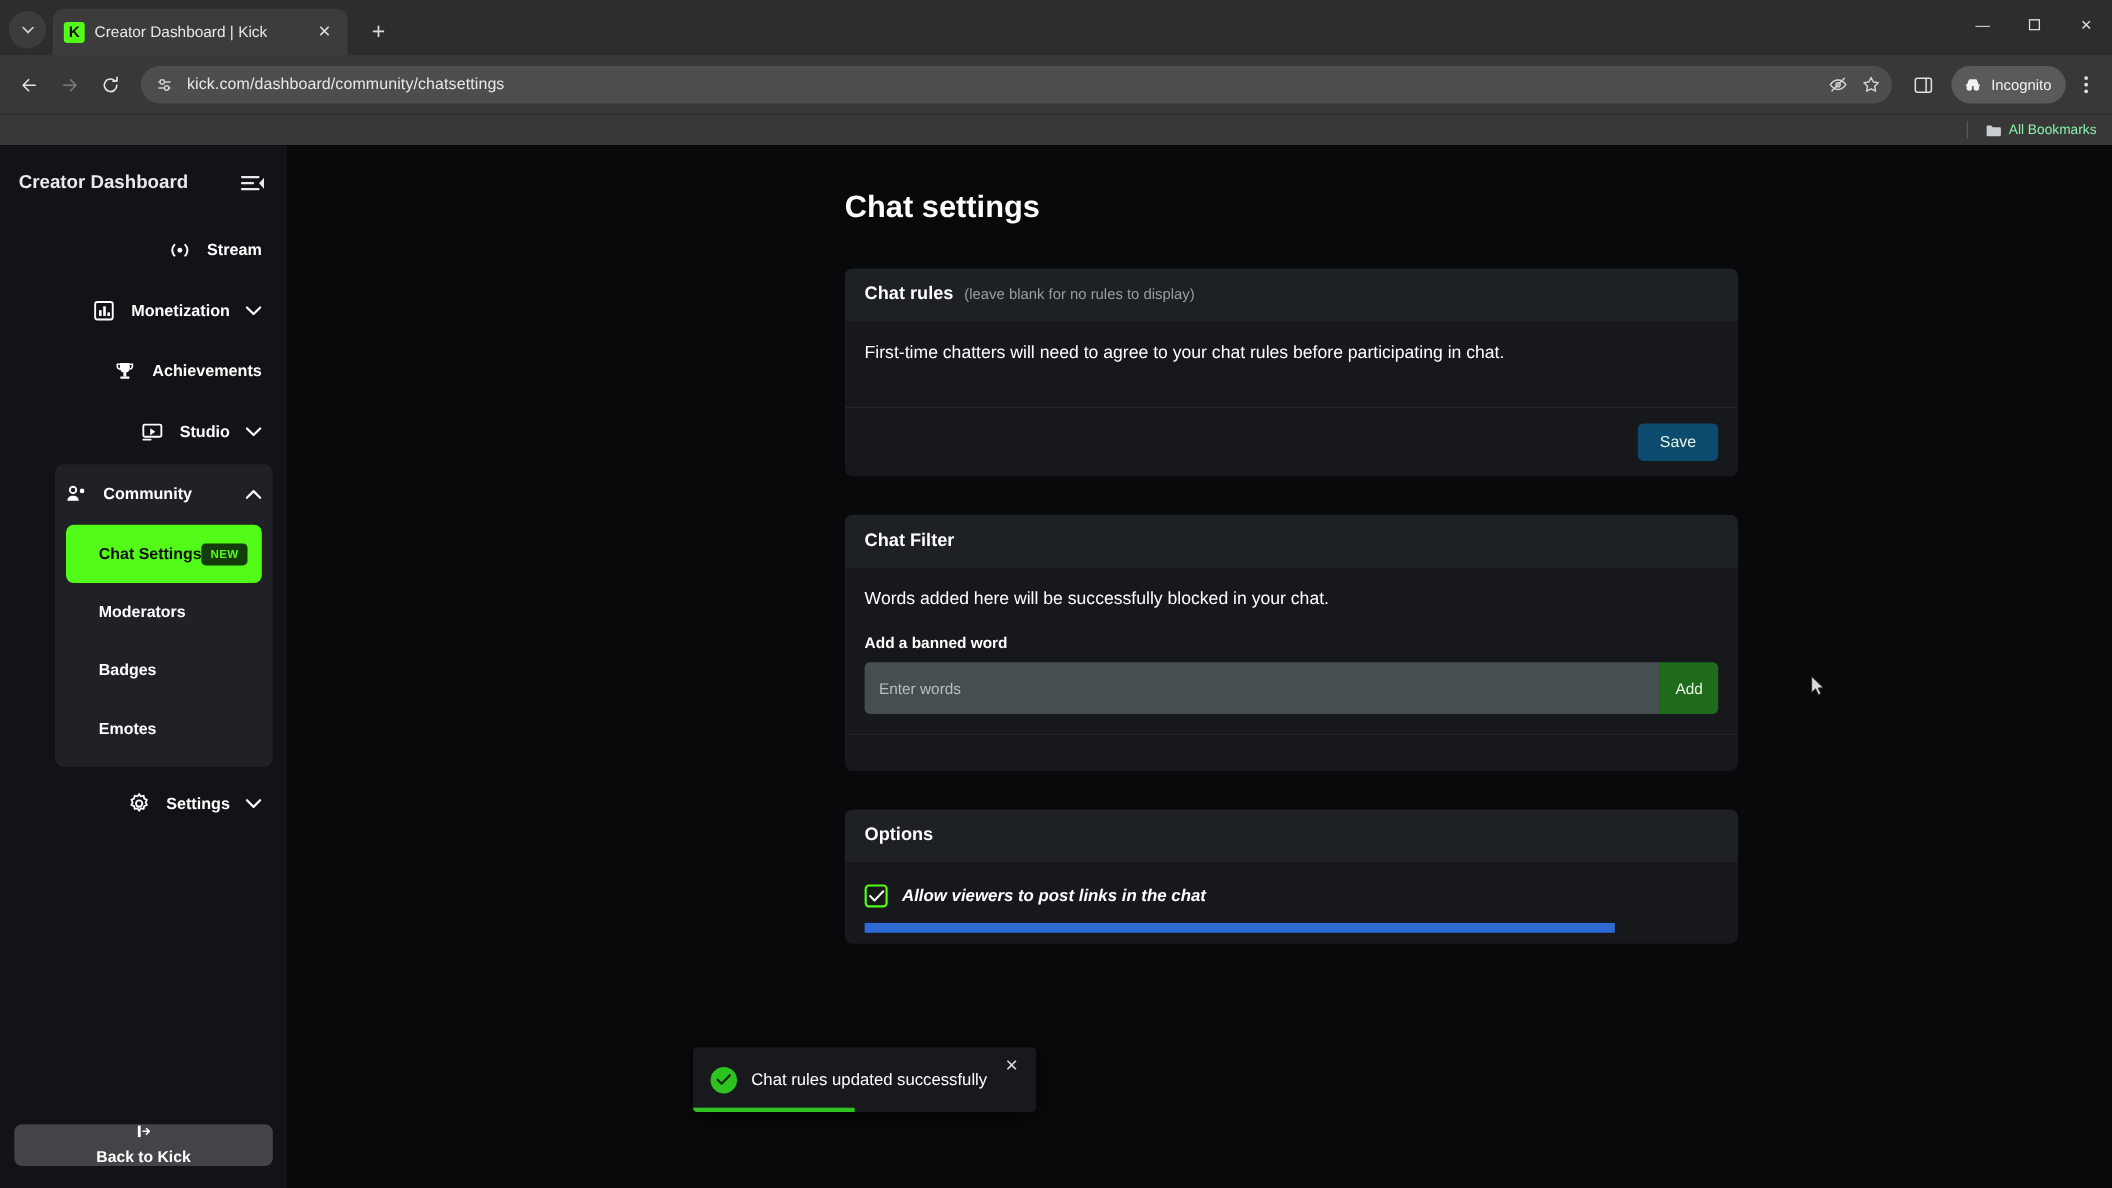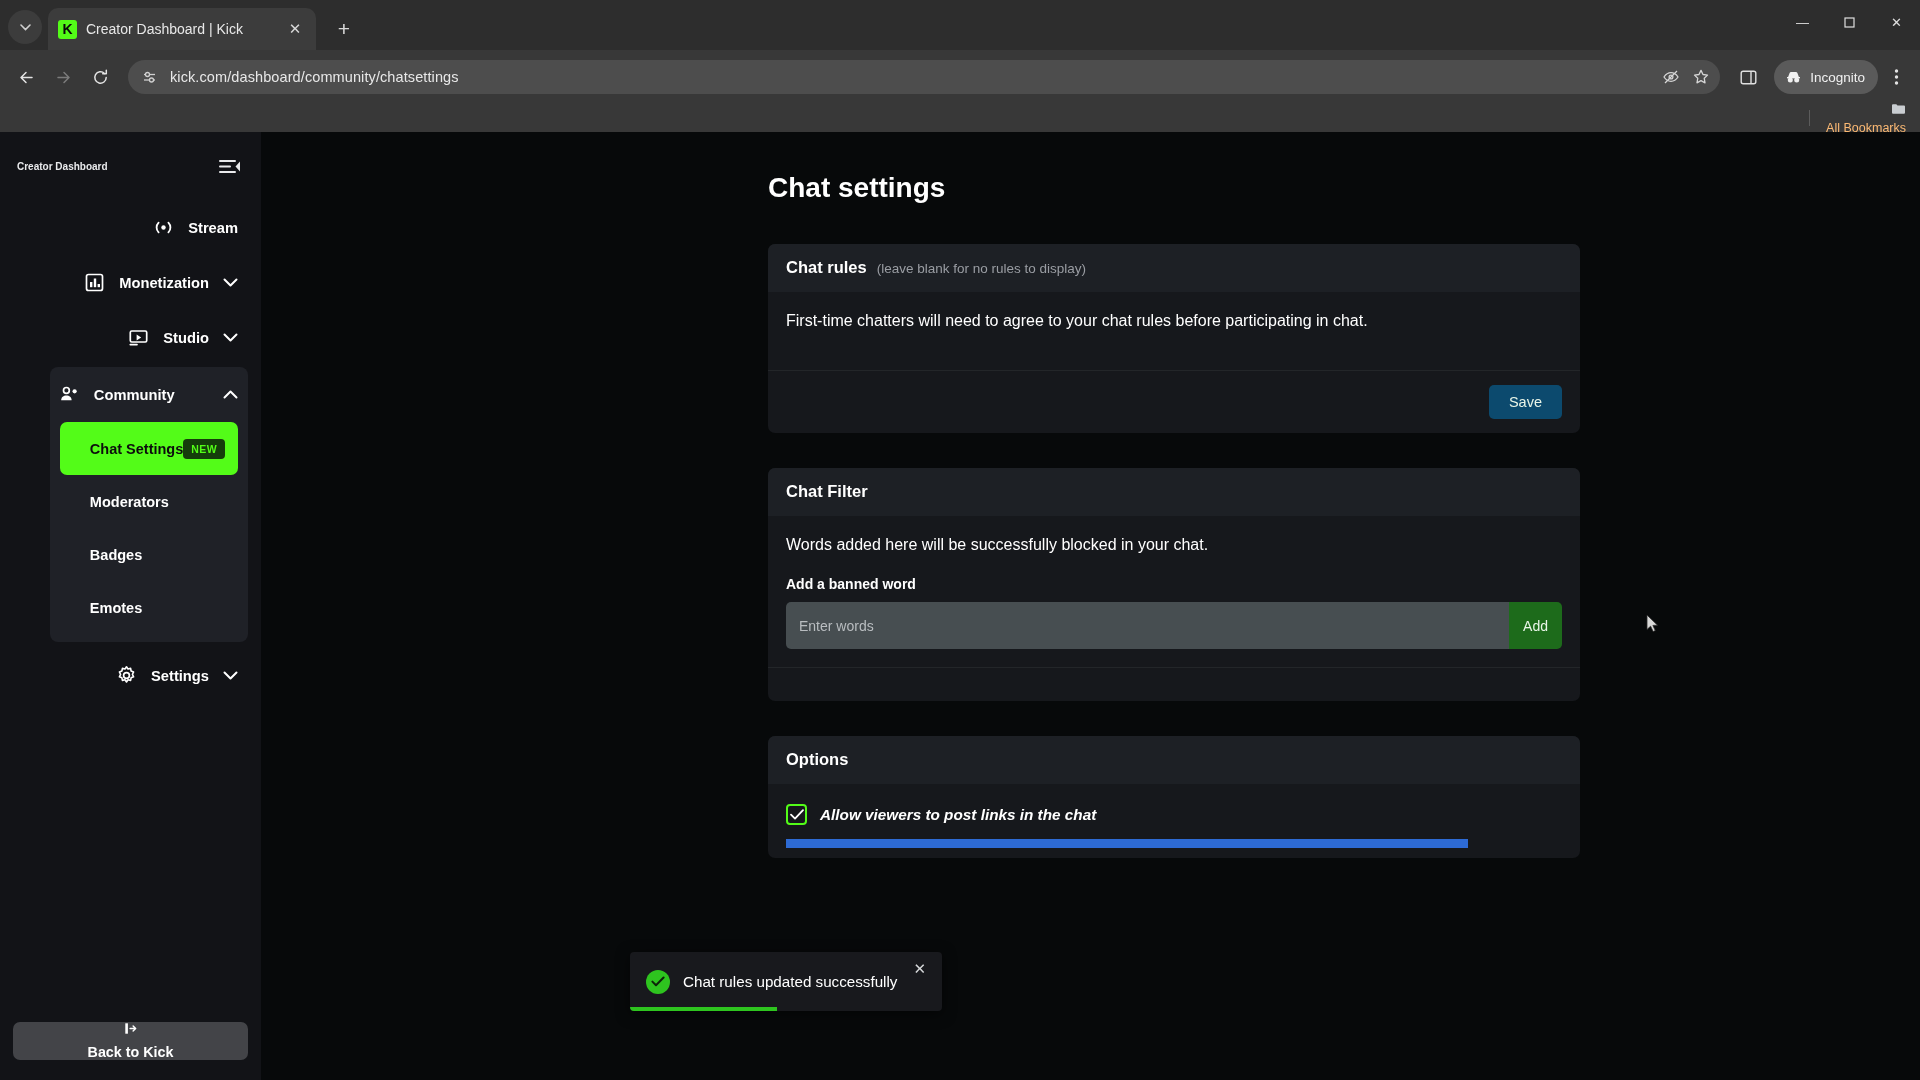--- a/index.html
+++ b/index.html
@@ -81,35 +81,35 @@
     font-size:13.5px; margin-left:6px;
   }
   .kebab { width:30px; height:34px; display:flex; align-items:center;
     justify-content:center; color:#e3e3e3; font-size:17px; }
 
   .bookmarkbar {
     height:28px; background:#383838; display:flex; align-items:center;
     justify-content:flex-end; padding-right:14px; gap:8px; flex:0 0 28px;
   }
   .bm-sep { width:1px; height:16px; background:#5c5c5c; margin-right:8px; }
-  .bm-item { display:flex; align-items:flex-end; gap:6px; color:#fdba74; font-size:12.5px;flex-direction:column; }
+  .bm-item { display:flex; align-items:flex-end; gap:6px; color:#86efac; font-size:12.5px; }
 
   
   .page { flex:1; display:flex; background:#07090a; overflow:hidden; }
 
   
   .sidebar {
     width:261px; background:#121317; display:flex; flex-direction:column;
     flex:0 0 261px; position:relative;
   }
   .sb-head {
     height:68px; display:flex; align-items:center; justify-content:space-between;
     padding:0 20px 0 17px;
   }
-  .sb-title { color:#e9eaec; font-size:10px; font-weight:bold; }
+  .sb-title { color:#e9eaec; font-size:17px; font-weight:bold; }
   .sb-collapse { color:#e9eaec; display:flex; align-items:center; }
 
   .sb-nav { padding:0 13px; display:flex; flex-direction:column; gap:0;align-items:flex-end; }
   .sb-item {
     height:55px; display:flex; align-items:center; gap:14px;
     padding:0 10px 0 9px; border-radius:7px; color:#fff;
     font-size:14.7px; font-weight:bold;
   }
   .sb-item .ico { width:21px; height:21px; display:flex; align-items:center;
     justify-content:center; color:#fff; flex:0 0 21px; }
@@ -358,20 +358,31 @@
             </svg>
           </span>
           <span class="lbl">Monetization</span>
           <span class="chev">
             <svg width="15" height="9" viewBox="0 0 15 9">
               <path d="M1.5 1.5L7.5 7.5L13.5 1.5" stroke="#fff" stroke-width="2" fill="none" stroke-linecap="round" stroke-linejoin="round"></path>
             </svg>
           </span>
         </div>
 
+        <div class="sb-item">
+          <span class="ico">
+            <svg width="21" height="21" viewBox="0 0 21 21">
+              <path d="M6 3h9v4.5a4.5 4.5 0 0 1-9 0z" fill="#fff"></path>
+              <path d="M6 4.2H3.6v1.5a3 3 0 0 0 2.6 2.9M15 4.2h2.4v1.5a3 3 0 0 1-2.6 2.9" stroke="#fff" stroke-width="1.4" fill="none"></path>
+              <rect x="9.2" y="12" width="2.6" height="3.4" fill="#fff"></rect>
+              <rect x="6.3" y="15.3" width="8.4" height="2.1" rx=".7" fill="#fff"></rect>
+            </svg>
+          </span>
+          <span class="lbl">Achievements</span>
+        </div>
 
         <div class="sb-item">
           <span class="ico">
             <svg width="21" height="21" viewBox="0 0 21 21">
               <rect x="2.3" y="4" width="16.4" height="11" rx="1.4" stroke="#fff" stroke-width="1.7" fill="none"></rect>
               <path d="M8.6 7.4l4.6 3.1-4.6 3.1z" fill="#fff"></path>
               <line x1="2.3" y1="17.6" x2="9" y2="17.6" stroke="#fff" stroke-width="1.7" stroke-linecap="round"></line>
             </svg>
           </span>
           <span class="lbl">Studio</span>

